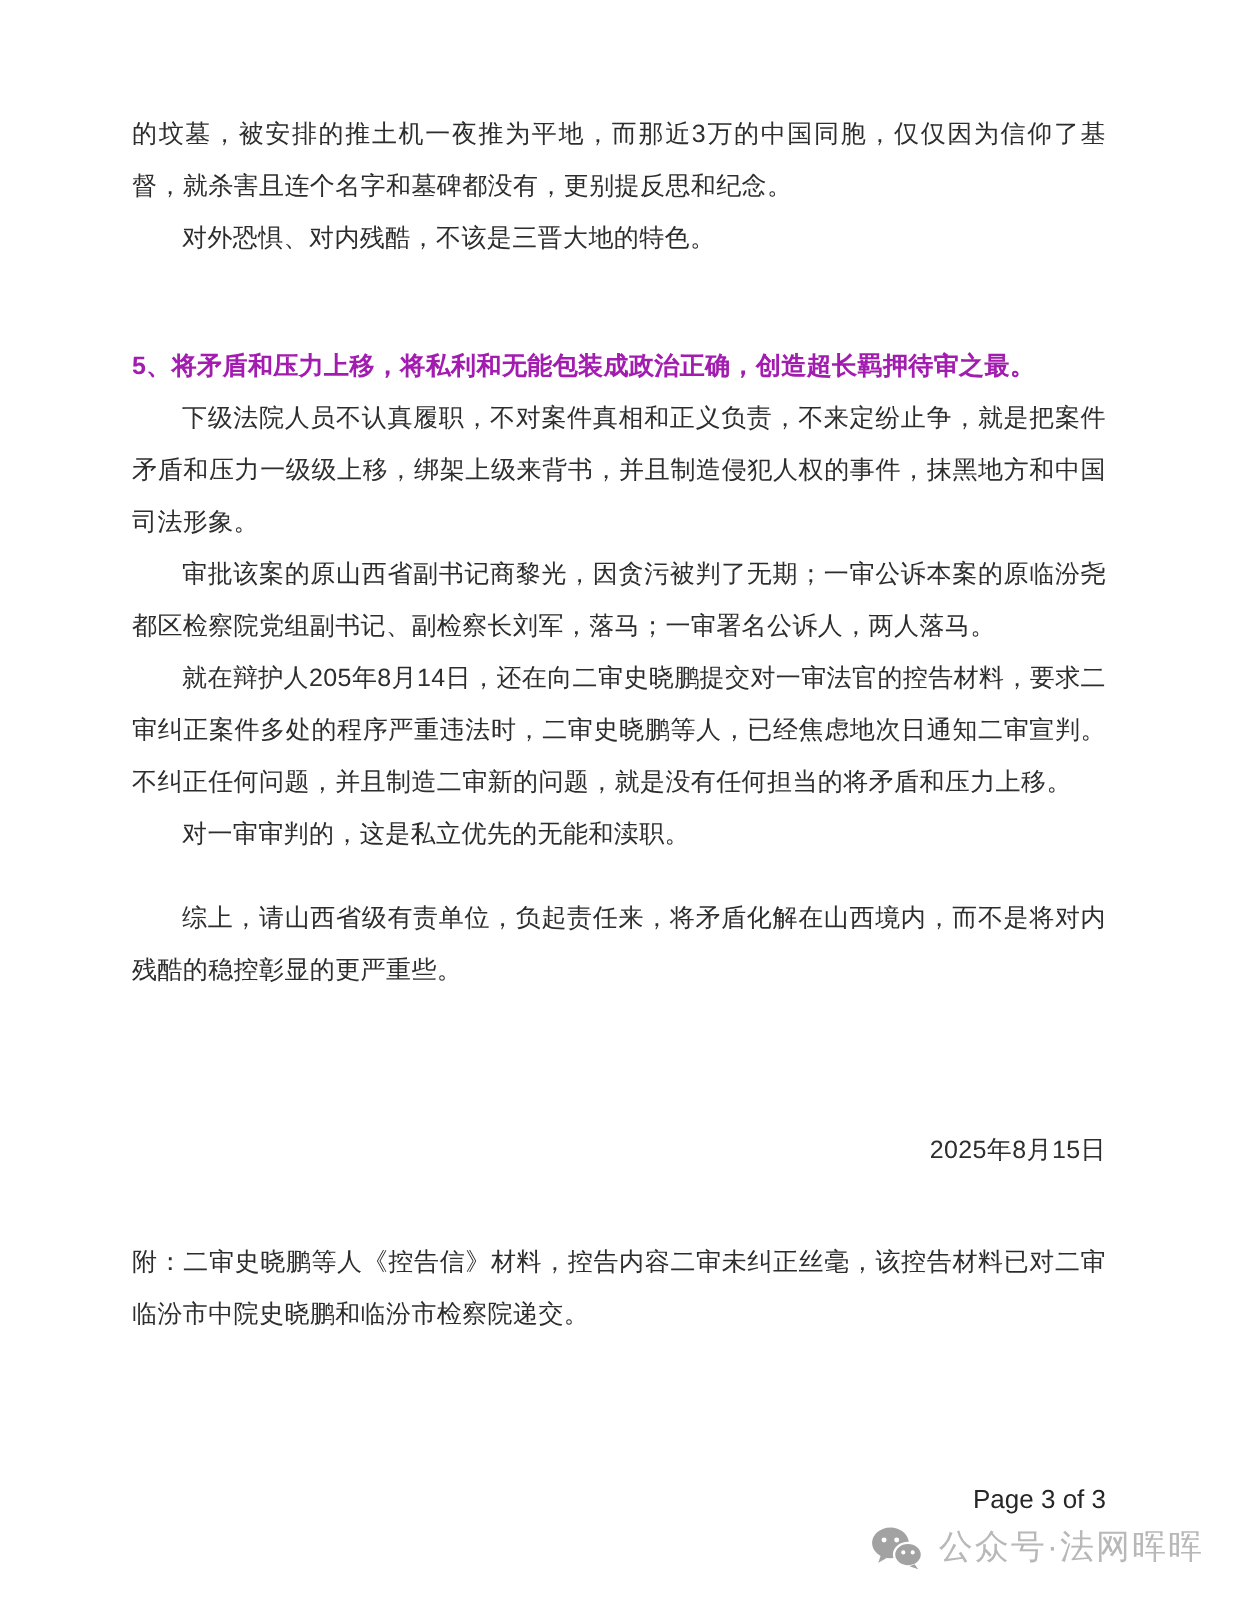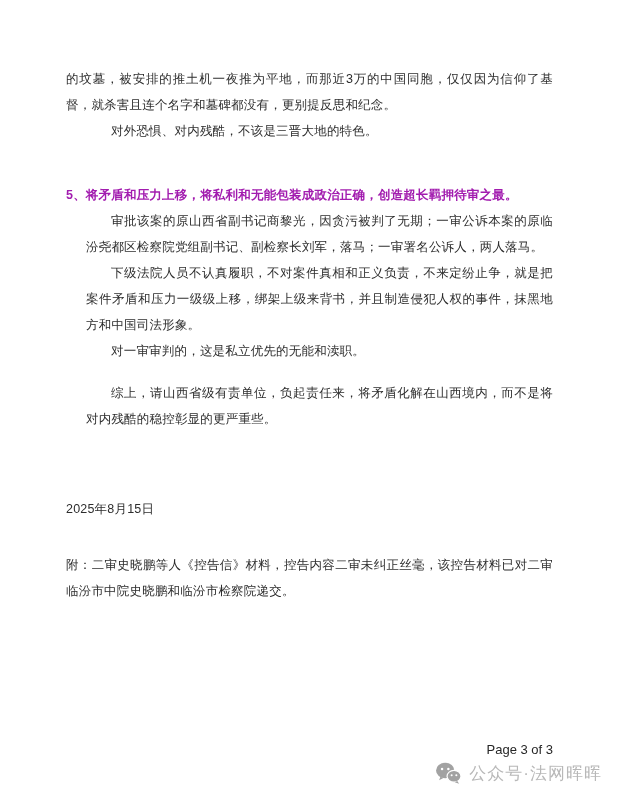--- a/index.html
+++ b/index.html
@@ -7,73 +7,74 @@
     position: relative;
     width: 618px;
     height: 800px;
     background: #ffffff;
     overflow: hidden;
     font-family: "Liberation Sans", "DejaVu Sans", sans-serif;
   }
   .content {
     position: absolute;
     left: 66px;
-    top: 66px;
+    top: 54px;
     width: 487px;
     color: #2d2d2d;
     font-size: 12.5px;
     line-height: 26px;
     text-align: justify;
     letter-spacing: 0.2px;
   }
   .content p { margin: 0; }
-  p.indent { text-indent: 2em; margin-left: 20px; }
+  p.indent { text-indent: 2em; }
   .heading {
     font-weight: 700;
     color: #a21caf;
     margin-top: 38px !important;
   }
   .pre-gap { margin-top: 16px !important; }
   .date-line {
-    text-align: left;
+    text-align: right;
     margin-top: 64px !important;
   }
   .appendix { margin-top: 30px !important; }
   .page-number {
     position: absolute;
     top: 742px;
     right: 65px;
     font-size: 13px;
     color: #262626;
     margin-left: 24px;
   }
   .watermark {
     position: absolute;
     top: 762px;
     right: 16px;
     display: flex;
-    align-items: flex-start;
+    align-items: flex-end;
     gap: 7px;
     font-size: 17px;
     color: #b8b8b8;
     letter-spacing: 1px;
   }
   .wm-icon { display: inline-flex; align-items: center; }
 </style>
 </head>
 <body>
 
 <div class="page">
 
   <div class="content">
     <p>的坟墓，被安排的推土机一夜推为平地，而那近3万的中国同胞，仅仅因为信仰了基督，就杀害且连个名字和墓碑都没有，更别提反思和纪念。</p>
     <p class="indent">对外恐惧、对内残酷，不该是三晋大地的特色。</p>
     <p class="heading">5、将矛盾和压力上移，将私利和无能包装成政治正确，创造超长羁押待审之最。</p>
+    <p class="indent">下级法院人员不认真履职，不对案件真相和正义负责，不来定纷止争，就是把案件矛盾和压力一级级上移，绑架上级来背书，并且制造侵犯人权的事件，抹黑地方和中国司法形象。</p>
     <p class="indent">审批该案的原山西省副书记商黎光，因贪污被判了无期；一审公诉本案的原临汾尧都区检察院党组副书记、副检察长刘军，落马；一审署名公诉人，两人落马。</p>
-    <p class="indent">下级法院人员不认真履职，不对案件真相和正义负责，不来定纷止争，就是把案件矛盾和压力一级级上移，绑架上级来背书，并且制造侵犯人权的事件，抹黑地方和中国司法形象。</p>
+    <p class="indent">就在辩护人205年8月14日，还在向二审史晓鹏提交对一审法官的控告材料，要求二审纠正案件多处的程序严重违法时，二审史晓鹏等人，已经焦虑地次日通知二审宣判。不纠正任何问题，并且制造二审新的问题，就是没有任何担当的将矛盾和压力上移。</p>
     <p class="indent">对一审审判的，这是私立优先的无能和渎职。</p>
     <p class="indent pre-gap">综上，请山西省级有责单位，负起责任来，将矛盾化解在山西境内，而不是将对内残酷的稳控彰显的更严重些。</p>
     <p class="date-line">2025年8月15日</p>
     <p class="appendix">附：二审史晓鹏等人《控告信》材料，控告内容二审未纠正丝毫，该控告材料已对二审临汾市中院史晓鹏和临汾市检察院递交。</p>
   </div>
 
   <div class="page-number">Page 3 of 3</div>
 
   <div class="watermark">
     <span class="wm-icon">

